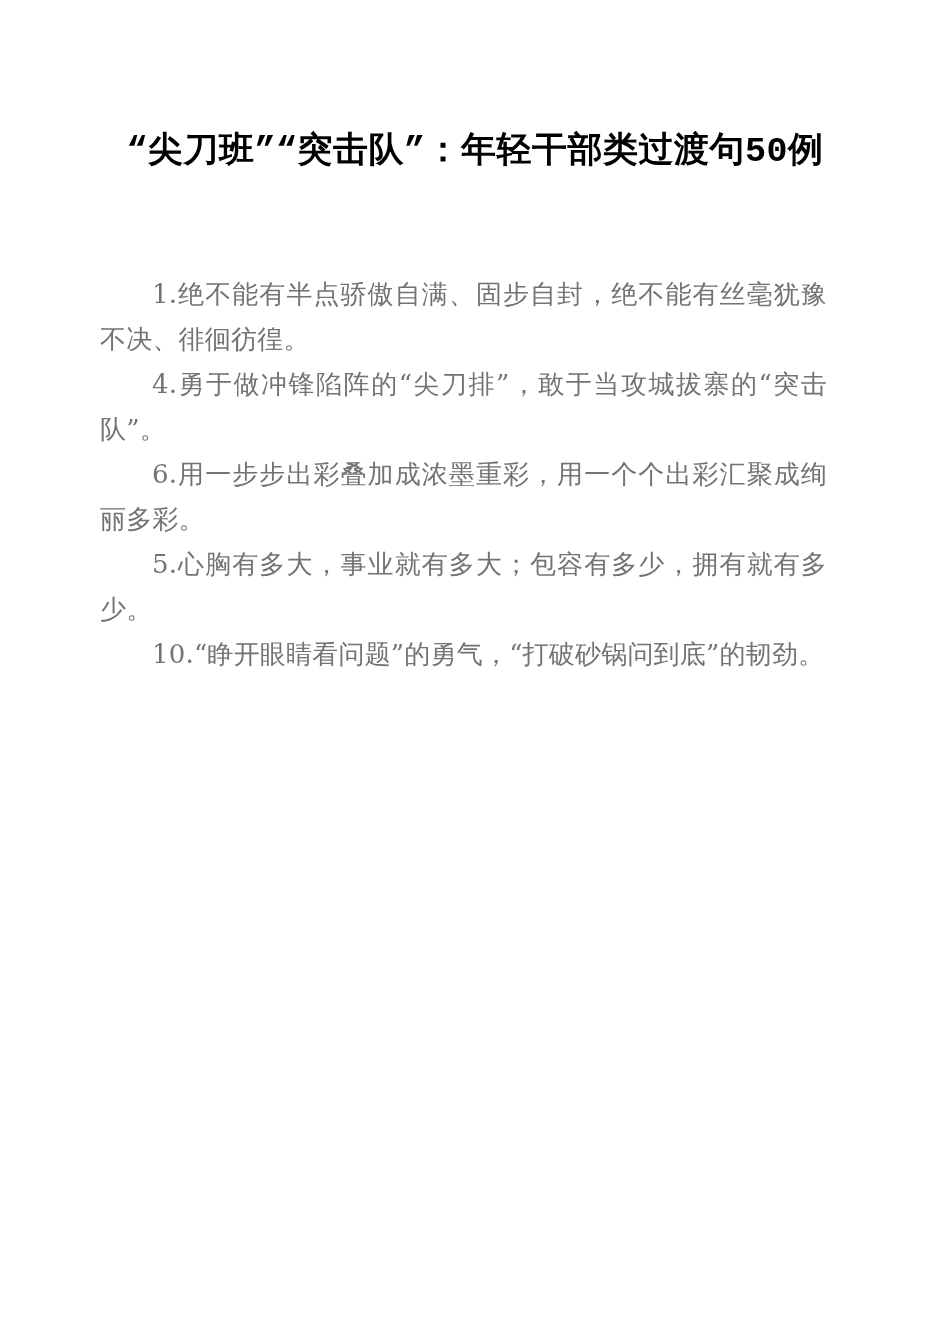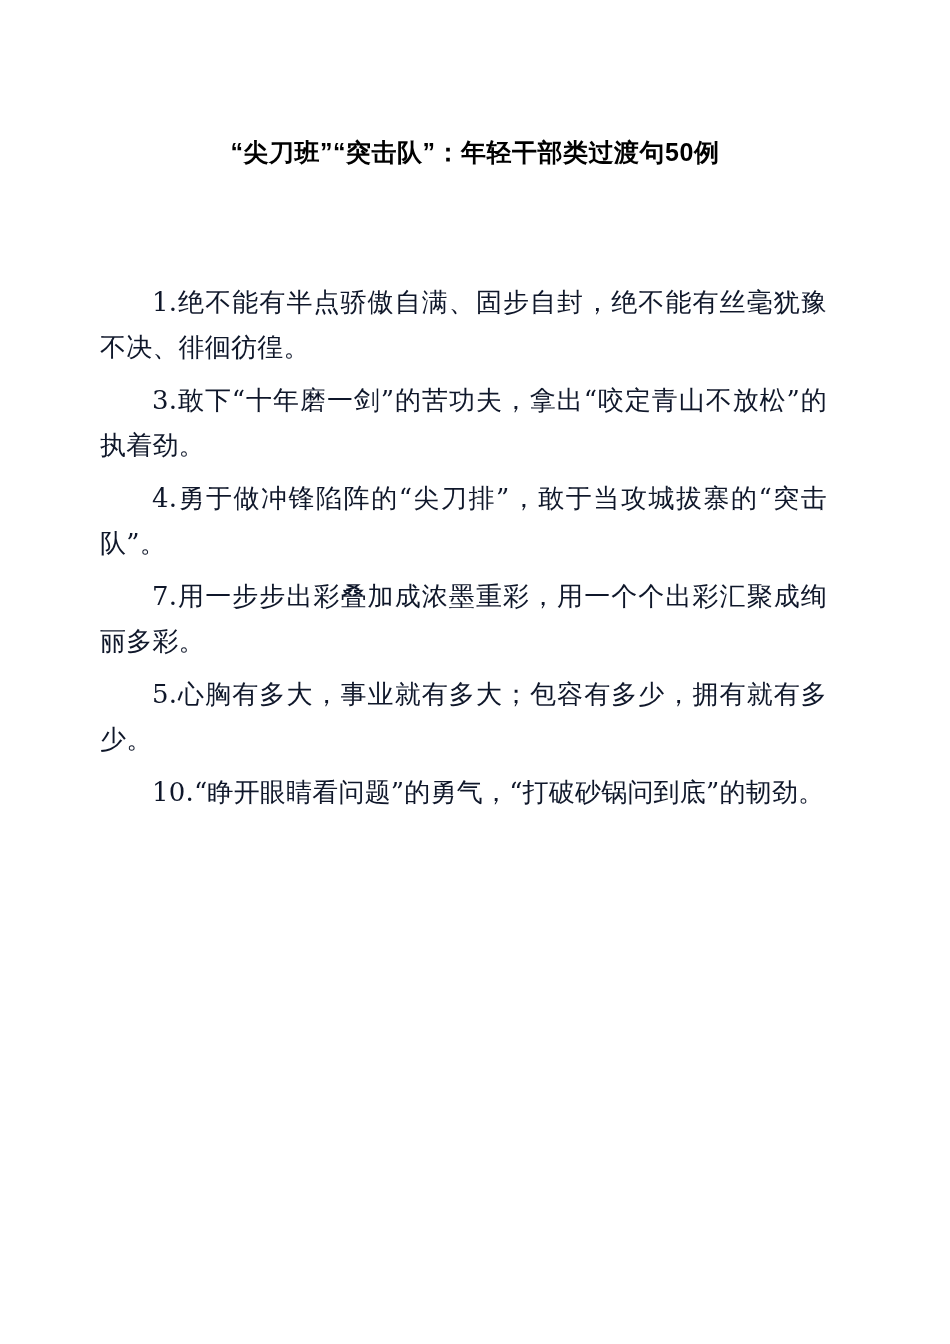--- a/index.html
+++ b/index.html
@@ -25,57 +25,56 @@
     background: #ffffff;
     box-sizing: border-box;
   }
 
   .doc-title {
     position: absolute;
     left: 100px;
     top: 126px;
     width: 750px;
     text-align: center;
-    font-family: Liberation Sans, sans-serif;
+    font-family: Liberation Mono, monospace;
     font-weight: bold;
-    font-size: 25px;
+    font-size: 35px;
     line-height: 52px;
     letter-spacing: 0.5px;
     color: #000000;
     white-space: pre-wrap;
   }
 
   .body-block {
     position: absolute;
     left: 100px;
     top: 272px;
     width: 727px;
   }
 
   .para {
     font-family: "DejaVu Serif", "Liberation Serif", serif;
     font-size: 26px;
     line-height: 45px;
     text-align: justify;
     text-justify: inter-ideograph;
     text-indent: 52px;
-    margin: 8px 0 0 0;
-    color: #0f172a;
+    margin: 0 0 0 0;
+    color: #737373;
     letter-spacing: 0.2px;
   }
 </style>
 </head>
 <body>
 
 <div class="page">
 
   <div class="doc-title">“尖刀班”“突击队”：年轻干部类过渡句50例</div>
 
   <div class="body-block">
     <p class="para">1.绝不能有半点骄傲自满、固步自封，绝不能有丝毫犹豫不决、徘徊彷徨。</p>
-    <p class="para">3.敢下“十年磨一剑”的苦功夫，拿出“咬定青山不放松”的执着劲。</p>
     <p class="para">4.勇于做冲锋陷阵的“尖刀排”，敢于当攻城拔寨的“突击队”。</p>
-    <p class="para">7.用一步步出彩叠加成浓墨重彩，用一个个出彩汇聚成绚丽多彩。</p>
+    <p class="para">6.用一步步出彩叠加成浓墨重彩，用一个个出彩汇聚成绚丽多彩。</p>
     <p class="para">5.心胸有多大，事业就有多大；包容有多少，拥有就有多少。</p>
     <p class="para">10.“睁开眼睛看问题”的勇气，“打破砂锅问到底”的韧劲。</p>
   </div>
 
 </div>
 
 </body></html>

